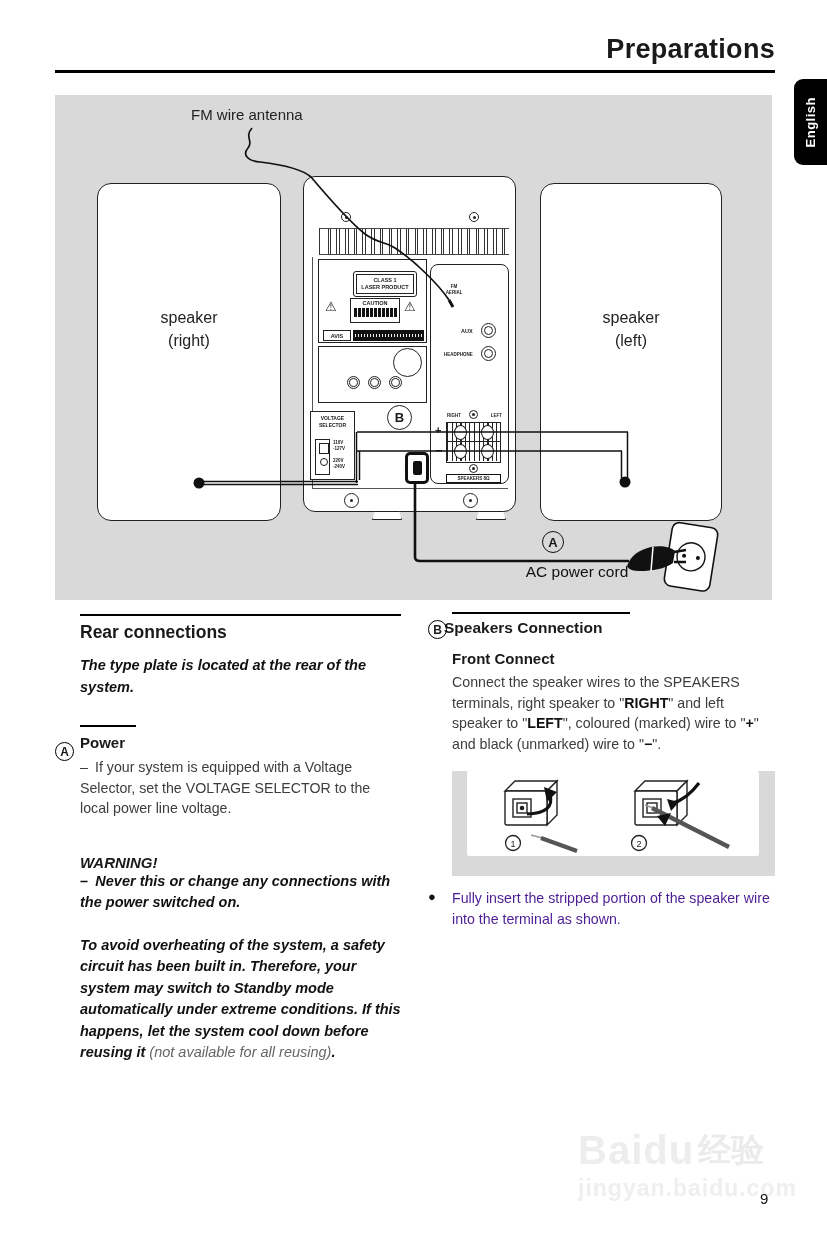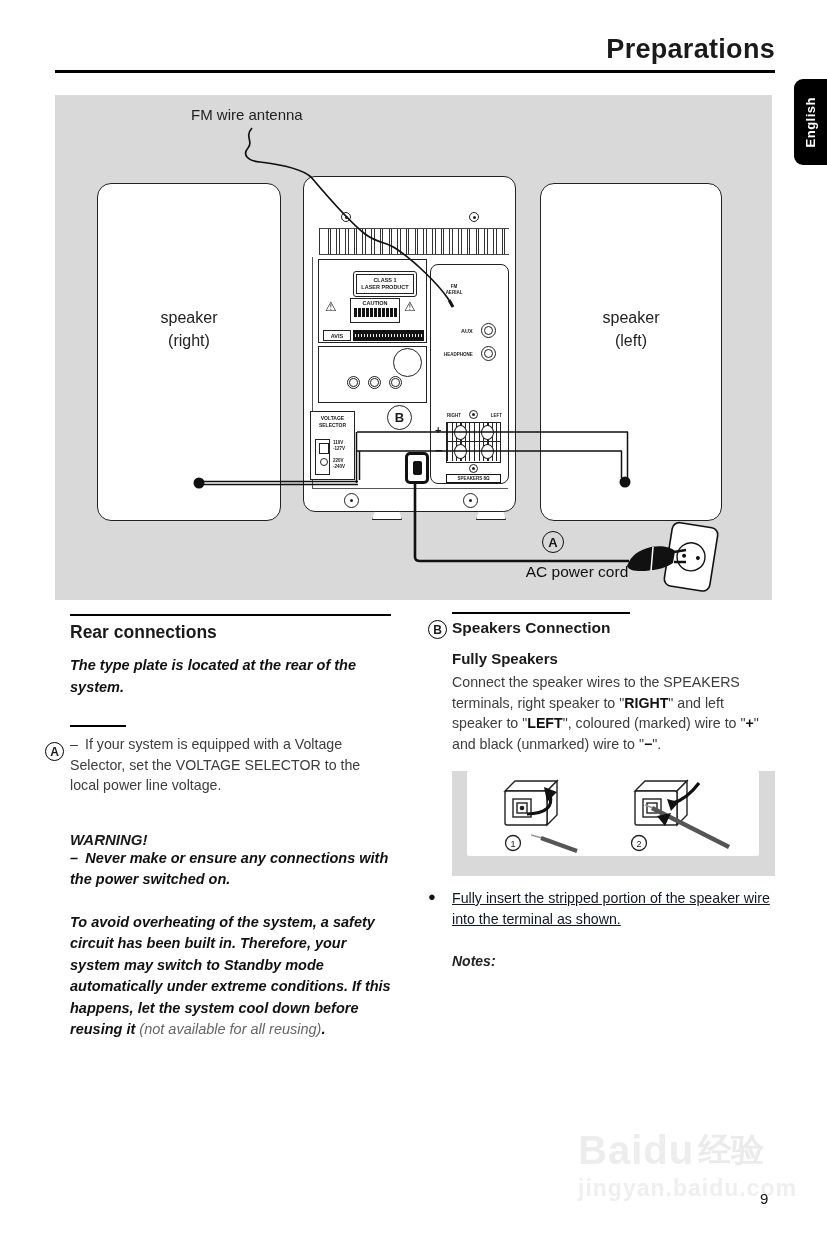--- a/index.html
+++ b/index.html
@@ -80,49 +80,49 @@
   .foot { top:334px; width:30px; height:9px; background:#fff; border:1.2px solid #222; clip-path:polygon(10% 0,90% 0,100% 100%,0 100%); }
   .f1 { left:68px; } .f2 { left:172px; }
 
   .wires { position:absolute; left:0; top:0; width:717px; height:505px; z-index:5; pointer-events:none; }
   .callout { position:absolute; width:22px; height:22px; border:1.6px solid #111; border-radius:50%; background:transparent; font-size:13px; font-weight:bold; display:flex; align-items:center; justify-content:center; z-index:6; }
   .callout-a { left:487px; top:436px; }
   .ac-label { position:absolute; left:452px; top:468px; width:140px; text-align:center; font-size:15.5px; color:#111; z-index:6; }
 
   
   .col { position:absolute; font-size:14.2px; }
-  .col-left  { left:70px;  top:614px; width:321px; }
+  .col-left  { left:80px;  top:614px; width:321px; }
   .col-right { left:428px; top:612px; width:348px; }
   .colrule { border-top:2px solid #000; }
   .rrule { margin-left:24px; width:178px; border-top:2px solid #000; }
   h2.sec { font-size:17.5px; font-weight:bold; margin:6px 0 12px; }
   .bi { font-weight:bold; font-style:italic; font-size:14.5px; line-height:21.5px; color:#111; }
   .powerhead { margin-top:27px; position:relative; }
   .minirule { width:56px; border-top:2px solid #000; margin-bottom:7px; }
   h3.sub { font-size:15px; font-weight:bold; }
   .cmark { position:absolute; width:19px; height:19px; border:1.5px solid #000; border-radius:50%; font-size:12px; font-weight:bold; display:flex; align-items:center; justify-content:center; font-style:normal; }
   .cmark-a { left:-25px; top:17px; }
   .item { margin-top:6px; line-height:20.5px; color:#3d3d3d; }
   .warnhead { margin-top:35px; font-size:15px; font-weight:bold; font-style:italic; }
   .witem { font-weight:bold; font-style:italic; font-size:14.5px; line-height:21.5px; color:#111; }
   .overheat { margin-top:21px; font-weight:bold; font-style:italic; font-size:14.5px; line-height:21.5px; color:#111; }
   .light { font-weight:normal; color:#666; }
 
   .rhead { position:relative; margin:5px 0 0; }
   .cmark-b { left:0; top:1px; }
-  h2.sec-r { font-size:15.5px; font-weight:bold; margin-left:24px; }
+  h2.sec-r { font-size:15.5px; font-weight:bold; margin-left:16px; }
   .rbody { margin-left:24px; }
   h3.front { font-size:15px; font-weight:bold; margin:13px 0 5px; }
   .connect { line-height:20.5px; color:#3d3d3d; }
   .bseg { font-weight:bold; color:#111; }
   .inset { margin-top:17px; width:323px; height:105px; background:#d9d9d9; }
   .insetwhite { margin:10px 15px; width:292px; height:85px; background:#fff; border-radius:2px; }
   .bulletrow { position:relative; margin-top:12px; }
   .bullet { position:absolute; left:-24px; top:1px; font-size:13px; color:#111; }
-  .insert { line-height:20.5px; color:#0f172a;text-decoration:underline; }
+  .insert { line-height:20.5px; color:#4c1d95; }
   .notes { margin-top:24px; font-style:italic; color:#222; }
   .notes-title { font-size:14px; font-weight:bold; font-style:italic; }
   .note { font-size:13.8px; line-height:20px; margin-top:1px; }
 
   
   .watermark { position:absolute; left:578px; top:1128px; width:200px; color:#ededed; user-select:none; }
   .wm-row { display:flex; align-items:center; gap:4px; }
   .wm-main { font-size:40px; font-weight:bold; letter-spacing:1px; }
   .wm-badge { font-size:33px; font-weight:bold; color:#ebebeb; }
   .wm-url { font-size:23px; font-weight:bold; color:#efefef; margin-top:2px; letter-spacing:1px; }
@@ -246,37 +246,38 @@
 </div>
 
 <div class="col col-left">
   <div class="colrule"></div>
   <h2 class="sec">Rear connections</h2>
   <p class="bi">The type plate is located at the rear of the system.</p>
 
   <div class="powerhead">
     <div class="cmark cmark-a">A</div>
     <div class="minirule"></div>
+    <h3 class="sub">Power</h3>
   </div>
   <p class="item">– If your system is equipped with a Voltage Selector, set the VOLTAGE SELECTOR to the local power line voltage.</p>
 
   <h4 class="warnhead">WARNING!</h4>
-  <p class="witem">– Never make or ensure any connections with the power switched on.</p>
+  <p class="witem">– Never this or change any connections with the power switched on.</p>
 
   <p class="overheat"><span>To avoid overheating of the system, a safety circuit has been built in. Therefore, your system may switch to Standby mode automatically under extreme conditions. If this happens, let the system cool down before reusing it </span><span class="light">(not available for all reusing)</span><span>.</span></p>
 </div>
 
 <div class="col col-right">
   <div class="rrule"></div>
   <div class="rhead">
     <div class="cmark cmark-b">B</div>
     <h2 class="sec-r">Speakers Connection</h2>
   </div>
   <div class="rbody">
-    <h3 class="front">Fully Speakers</h3>
+    <h3 class="front">Front Connect</h3>
     <p class="connect"><span>Connect the speaker wires to the SPEAKERS terminals, right speaker to "</span><span class="bseg">RIGHT</span><span>" and left speaker to "</span><span class="bseg">LEFT</span><span>", coloured (marked) wire to "</span><span class="bseg">+</span><span>" and black (unmarked) wire to "</span><span class="bseg">−</span><span>".</span></p>
 
     <div class="inset">
       <div class="insetwhite">
         <svg viewBox="0 0 292 84" width="292" height="84">
           <g fill="#fff" stroke="#222" stroke-width="1.4">
             <polygon points="38,20 48,10 90,10 80,20"></polygon>
             <polygon points="80,20 90,10 90,44 80,54"></polygon>
             <rect x="38" y="20" width="42" height="34" rx="2"></rect>
             <rect x="46" y="28" width="18" height="18"></rect>
@@ -307,21 +308,20 @@
         </svg>
       </div>
     </div>
 
     <div class="bulletrow">
       <span class="bullet">●</span>
       <p class="insert">Fully insert the stripped portion of the speaker wire into the terminal as shown.</p>
     </div>
 
     <div class="notes">
-      <div class="notes-title">Notes:</div>
     </div>
   </div>
 </div>
 
 <div class="watermark">
   <div class="wm-row">
     <span class="wm-main">Baidu</span>
     <span class="wm-badge">经验</span>
   </div>
   <div class="wm-url">jingyan.baidu.com</div>

